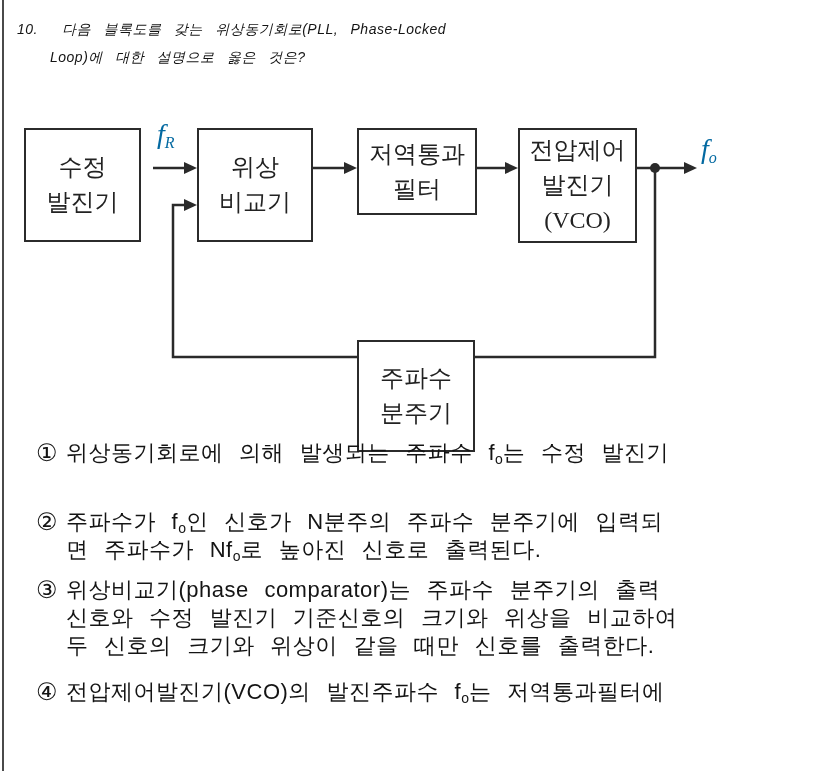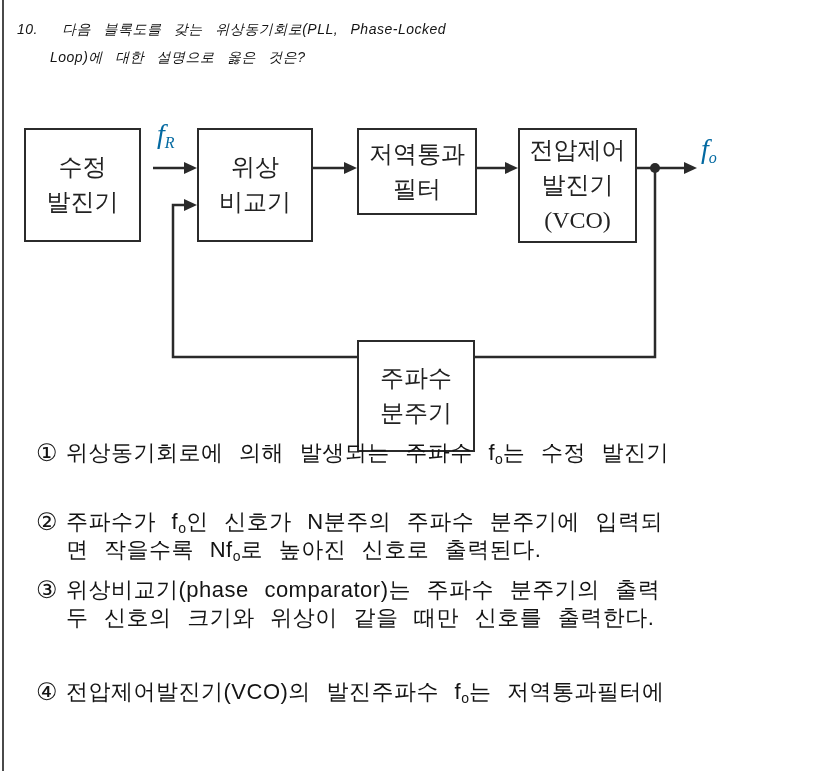--- a/index.html
+++ b/index.html
@@ -140,25 +140,26 @@
 </div>
 
 <div class="option opt-1">
   <span class="num">①</span>
   <div class="line"><span>위상동기회로에 의해 발생되는 주파수 f</span><sub class="fsub">o</sub><span>는 수정 발진기</span></div>
 </div>
 
 <div class="option opt-2">
   <span class="num">②</span>
   <div class="line"><span>주파수가 f</span><sub class="fsub">o</sub><span>인 신호가 N분주의 주파수 분주기에 입력되</span></div>
-  <div class="line"><span>면 작을수록 Nf</span><sub class="fsub">o</sub><span>로 높아진 신호로 출력된다.</span></div>
+  <div class="line"><span>면 주파수가 Nf</span><sub class="fsub">o</sub><span>로 높아진 신호로 출력된다.</span></div>
 </div>
 
 <div class="option opt-3">
   <span class="num">③</span>
   <div class="line"><span>위상비교기(phase comparator)는 주파수 분주기의 출력</span></div>
+  <div class="line"><span>신호와 수정 발진기 기준신호의 크기와 위상을 비교하여</span></div>
   <div class="line"><span>두 신호의 크기와 위상이 같을 때만 신호를 출력한다.</span></div>
 </div>
 
 <div class="option opt-4">
   <span class="num">④</span>
   <div class="line"><span>전압제어발진기(VCO)의 발진주파수 f</span><sub class="fsub">o</sub><span>는 저역통과필터에</span></div>
 </div>
 
 </body></html>

